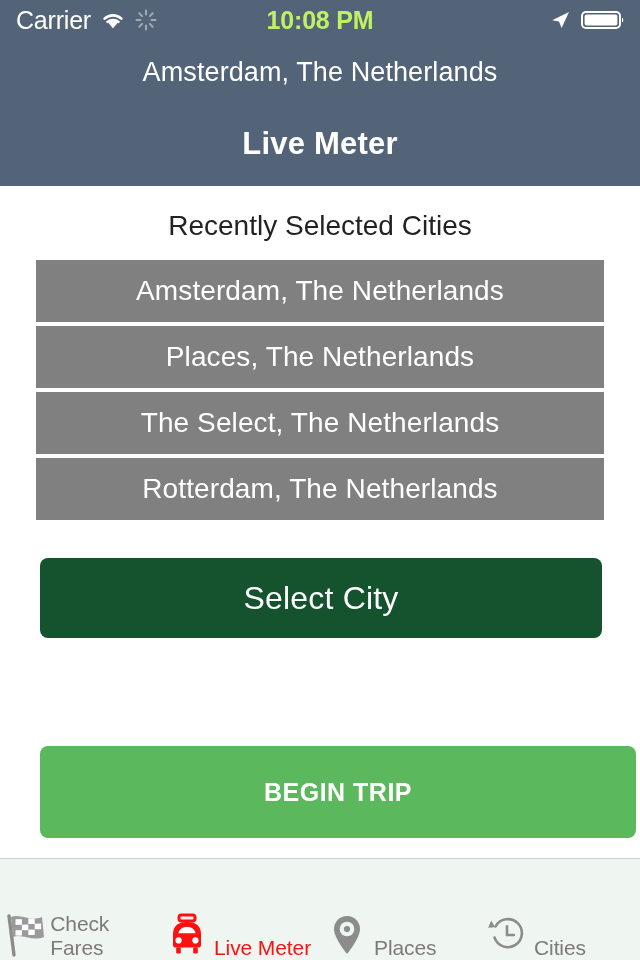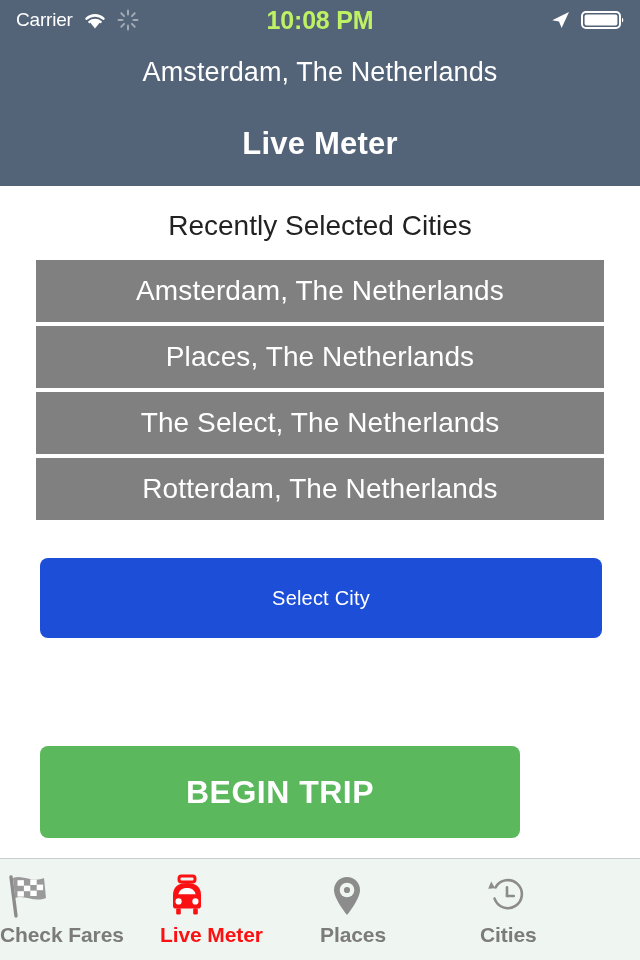--- a/index.html
+++ b/index.html
@@ -15,21 +15,21 @@
   
   .header {
     position:absolute; top:0; left:0; width:640px; height:186px;
     background:#546478;
   }
   .statusbar {
     position:relative; height:40px; width:100%;
     display:flex; align-items:center;
   }
   .sb-left { position:absolute; left:16px; top:0; height:40px; display:flex; align-items:center; gap:9px; }
-  .sb-carrier { color:#ffffff; font-size:19px; letter-spacing:-0.2px; }
+  .sb-carrier { color:#ffffff; font-size:25px; letter-spacing:-0.2px; }
   .sb-center { position:absolute; left:0; width:640px; text-align:center; top:0; height:40px; line-height:40px; }
   .sb-time { color:#bef264; font-size:25px; font-weight:600; letter-spacing:-0.2px; }
   .sb-right { position:absolute; right:14px; top:0; height:40px; display:flex; align-items:center; gap:10px; }
 
   .icon-wifi { width:26px; height:20px; display:block; }
   .icon-spinner { width:22px; height:22px; display:block; opacity:.45; }
   .icon-locarrow { width:22px; height:22px; display:block; }
   .icon-battery { width:45px; height:22px; display:block; }
 
   .hdr-subtitle {
@@ -57,38 +57,37 @@
     margin-bottom:4px; cursor:pointer;
   }
   .city-row:last-child { margin-bottom:8px; }
 
   .btn {
     display:flex; align-items:center; justify-content:center;
     border-radius:8px; color:#ffffff; cursor:pointer; user-select:none;
   }
   .btn-select {
     position:absolute; top:372px; left:40px; width:562px; height:80px;
-    background:#1d4ed8; font-size:20px; font-weight:400; letter-spacing:0.2px;
+    background:#14532d; font-size:32px; font-weight:400; letter-spacing:0.2px;
   }
   .btn-begin {
-    position:absolute; top:560px; left:40px; width:480px; height:92px;
-    background:#5cb85c; font-size:32px; font-weight:700; letter-spacing:0.5px;
+    position:absolute; top:560px; left:40px; width:596px; height:92px;
+    background:#5cb85c; font-size:25px; font-weight:700; letter-spacing:0.5px;
   }
 
   
   .tabbar {
     position:absolute; bottom:0; left:0; width:640px; height:102px;
     background:#eff5f0; border-top:1px solid #c9cfca;
     display:flex; align-items:flex-start;
   }
   .tab {
-    flex:1 1 0; height:100%; display:flex; flex-direction:column;
-    align-items:flex-start; justify-content:flex-start; padding-top:12px;
+    flex:1 1 0; height:100%; display:flex; flex-direction:row;
+    align-items:flex-end; justify-content:flex-start; padding-top:12px;
     cursor:pointer;
-    font-weight:bold;
   }
   .tab-icon { width:54px; height:50px; display:flex; align-items:center; justify-content:center; }
   .tab-label { margin-top:2px; font-size:21px; color:#7b7b7b; letter-spacing:-0.1px; }
   .tab.active .tab-label { color:#fb1111; }
 </style>
 </head>
 <body>
 
 <div id="app">
 

